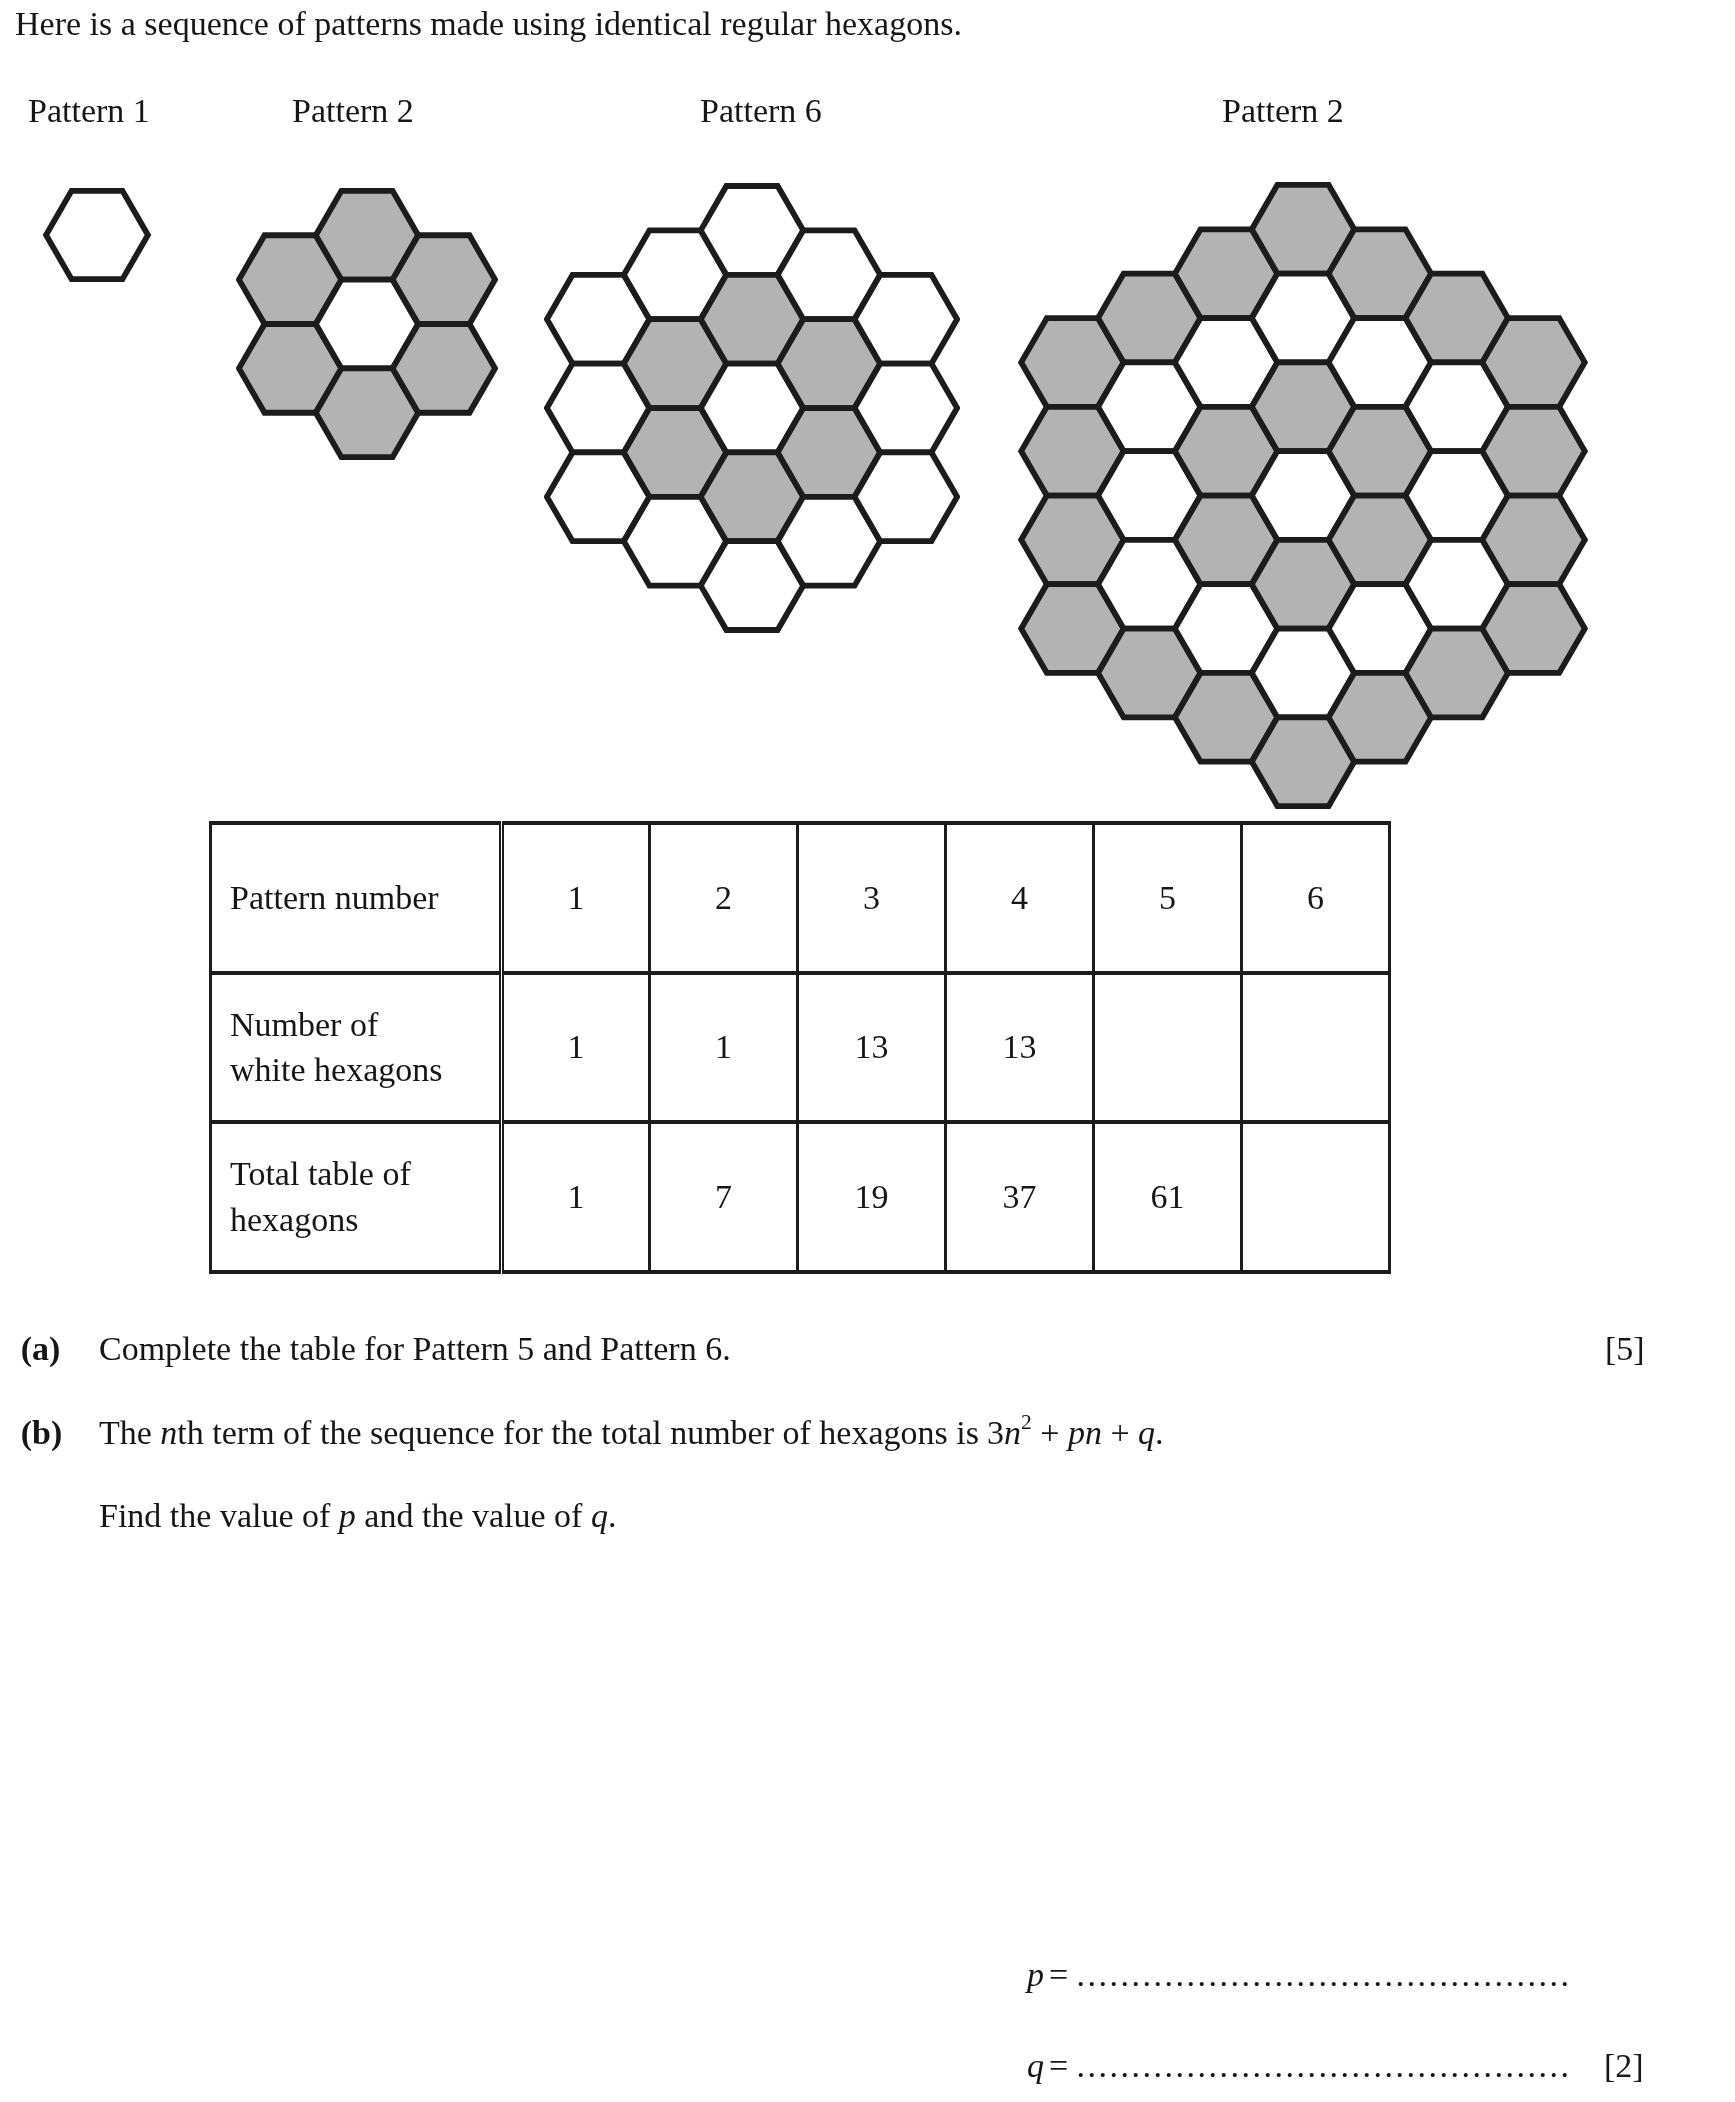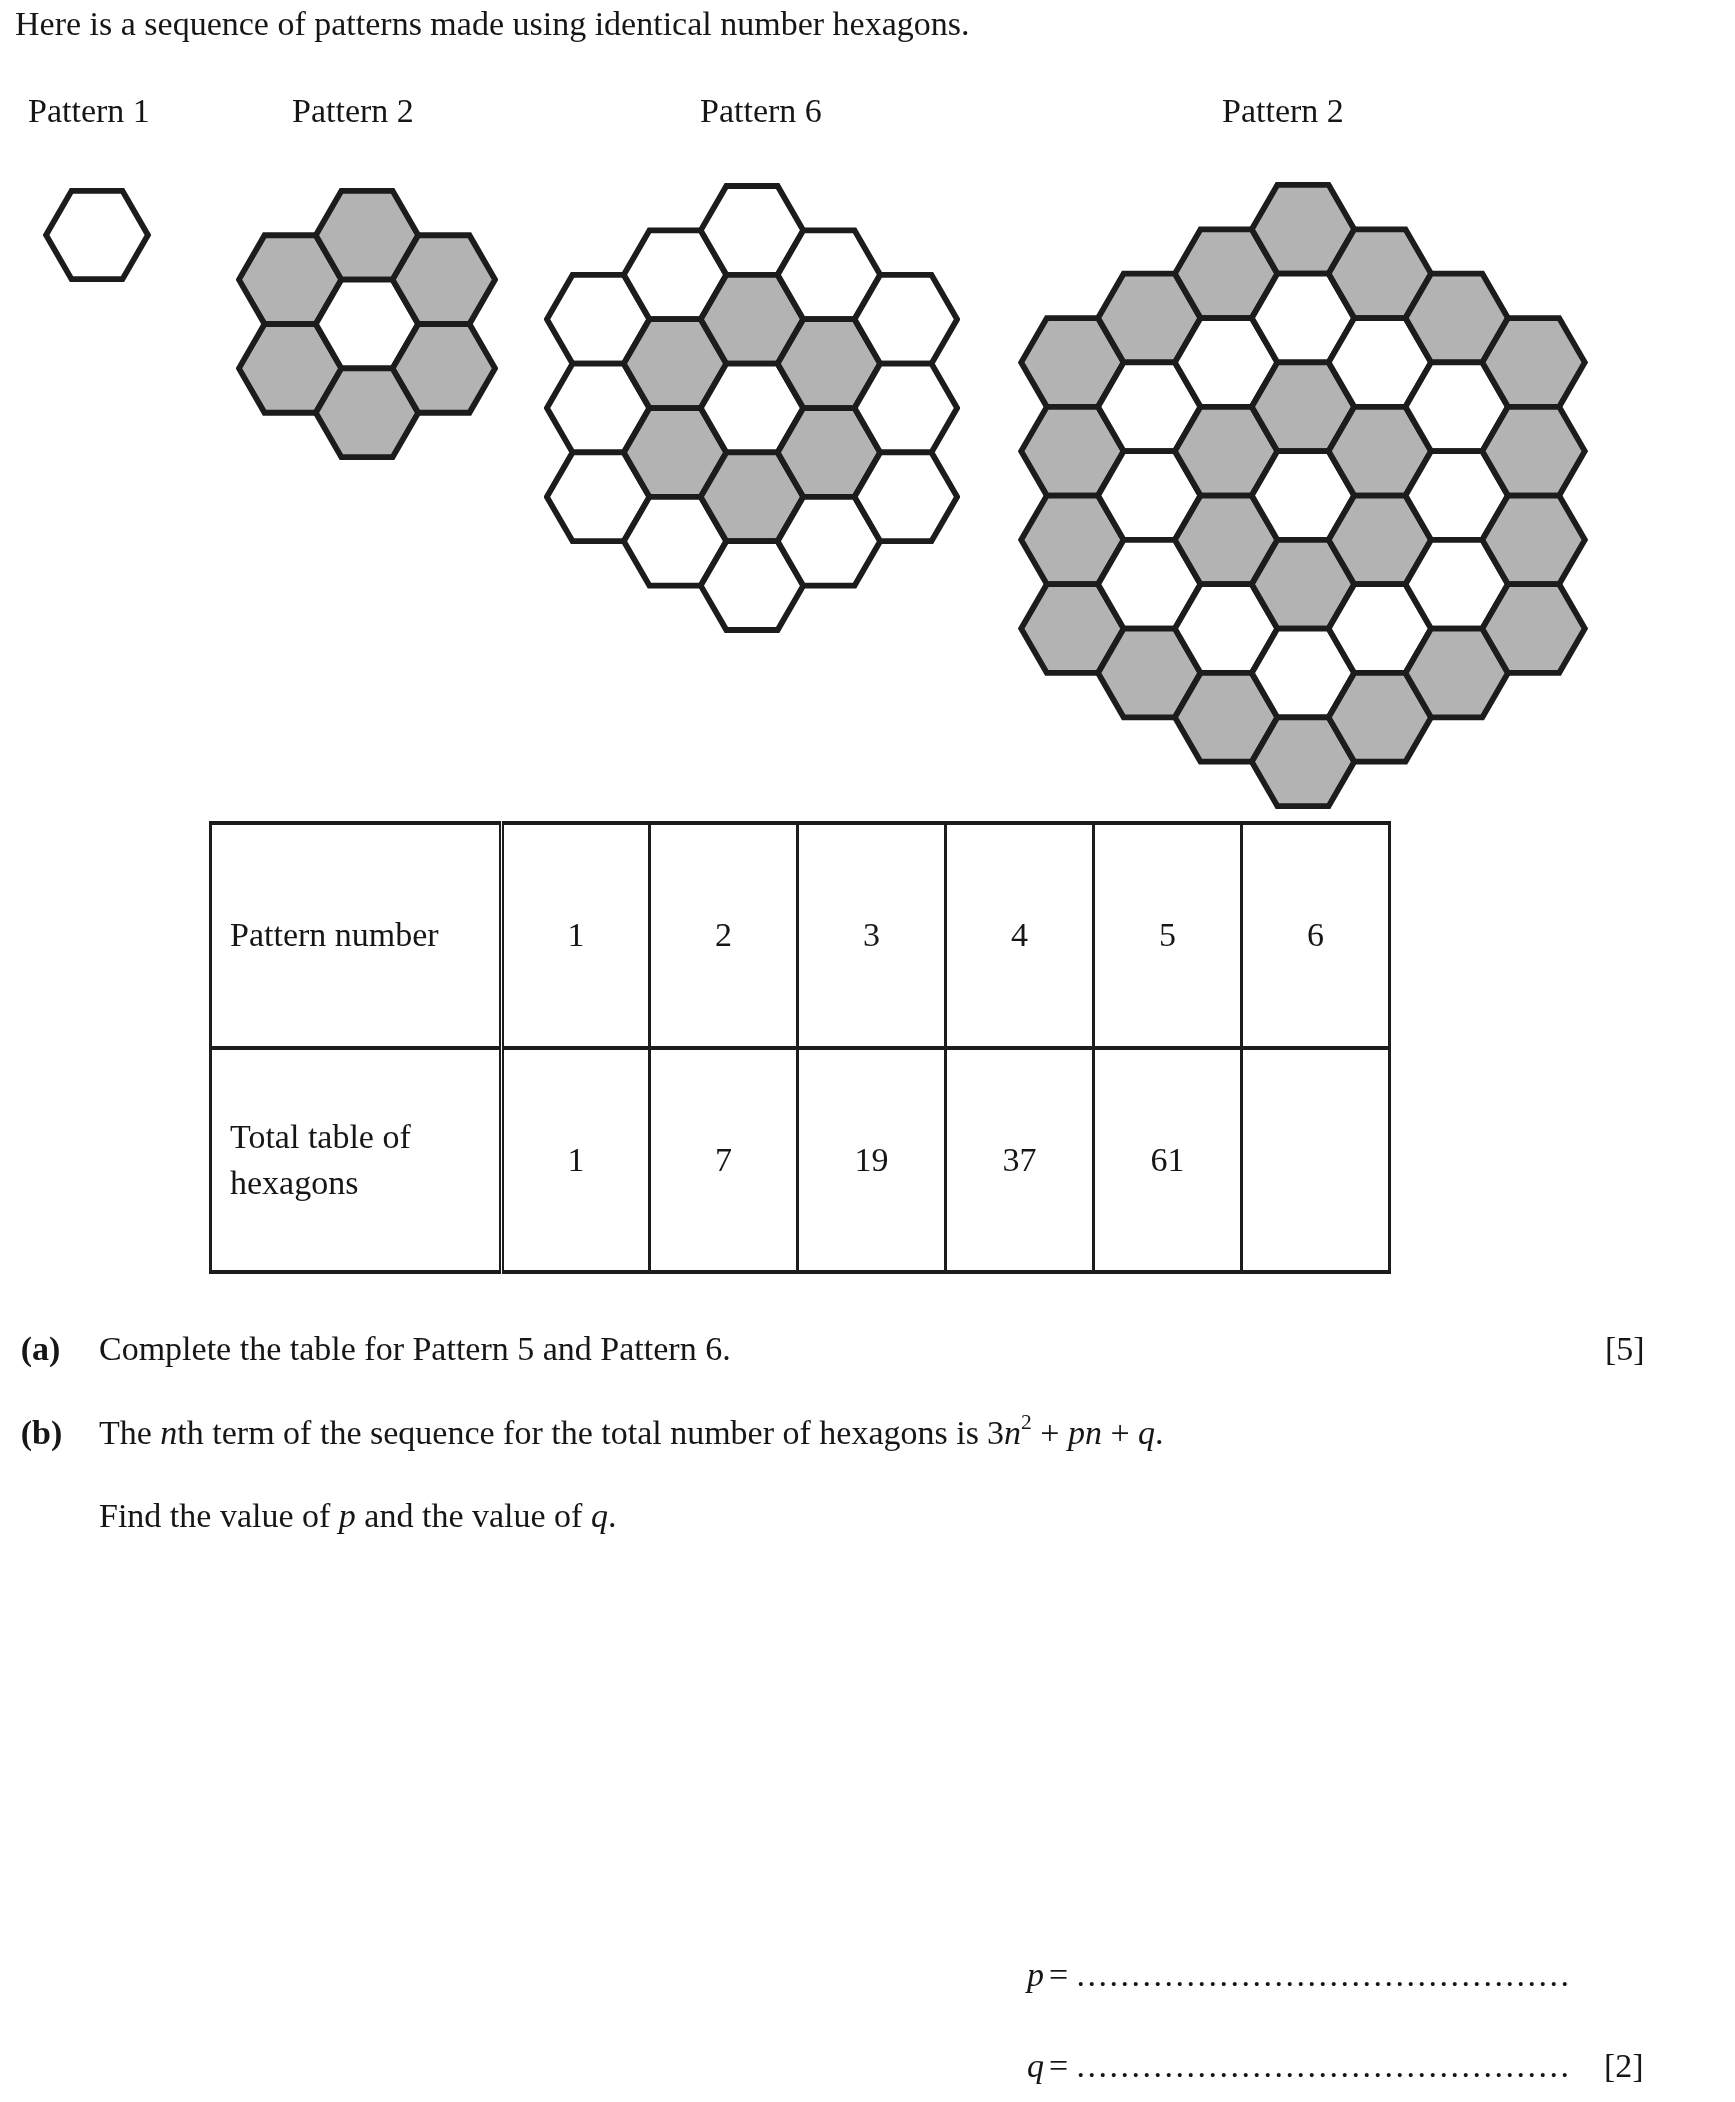--- a/index.html
+++ b/index.html
@@ -46,21 +46,21 @@
   
   .ans-p{left:1027px;top:1955px;}
   .ans-q{left:1027px;top:2046px;}
   .ans-marks{left:1604px;top:2046px;}
   .eq{margin:0 8.3px 0 5px;}
   .dots{letter-spacing:2.5px;}
 </style>
 </head>
 <body>
 
-<div class="abs txt intro">Here is a sequence of patterns made using identical number hexagons.</div>
+<div class="abs txt intro">Here is a sequence of patterns made using identical regular hexagons.</div>
 
 <div class="abs txt plabel-1">Pattern 1</div>
 <div class="abs txt plabel-2">Pattern 2</div>
 <div class="abs txt plabel-3">Pattern 6</div>
 <div class="abs txt plabel-4">Pattern 2</div>
 
 <div class="abs fig-1"><svg width="108" height="94" viewBox="0 0 131.0 114.4">
       <polygon points="127.5,57.2 96.5,110.9 34.5,110.9 3.5,57.2 34.5,3.5 96.5,3.5" fill="#ffffff" stroke="#1c1c1c" stroke-width="7"></polygon>
     </svg></div>
 <div class="abs fig-2"><svg width="262" height="272" viewBox="0 0 317.0 329.2">
@@ -147,20 +147,30 @@
   <tr>
     <td class="lab">Pattern number</td>
     <td class="val">1</td>
     <td class="val">2</td>
     <td class="val">3</td>
     <td class="val">4</td>
     <td class="val">5</td>
     <td class="val">6</td>
   </tr>
   <tr>
+    <td class="lab">Number of
+white hexagons</td>
+    <td class="val">1</td>
+    <td class="val">1</td>
+    <td class="val">13</td>
+    <td class="val">13</td>
+    <td class="val"></td>
+    <td class="val"></td>
+  </tr>
+  <tr>
     <td class="lab">Total table of
 hexagons</td>
     <td class="val">1</td>
     <td class="val">7</td>
     <td class="val">19</td>
     <td class="val">37</td>
     <td class="val">61</td>
     <td class="val"></td>
   </tr>
   </tbody>

